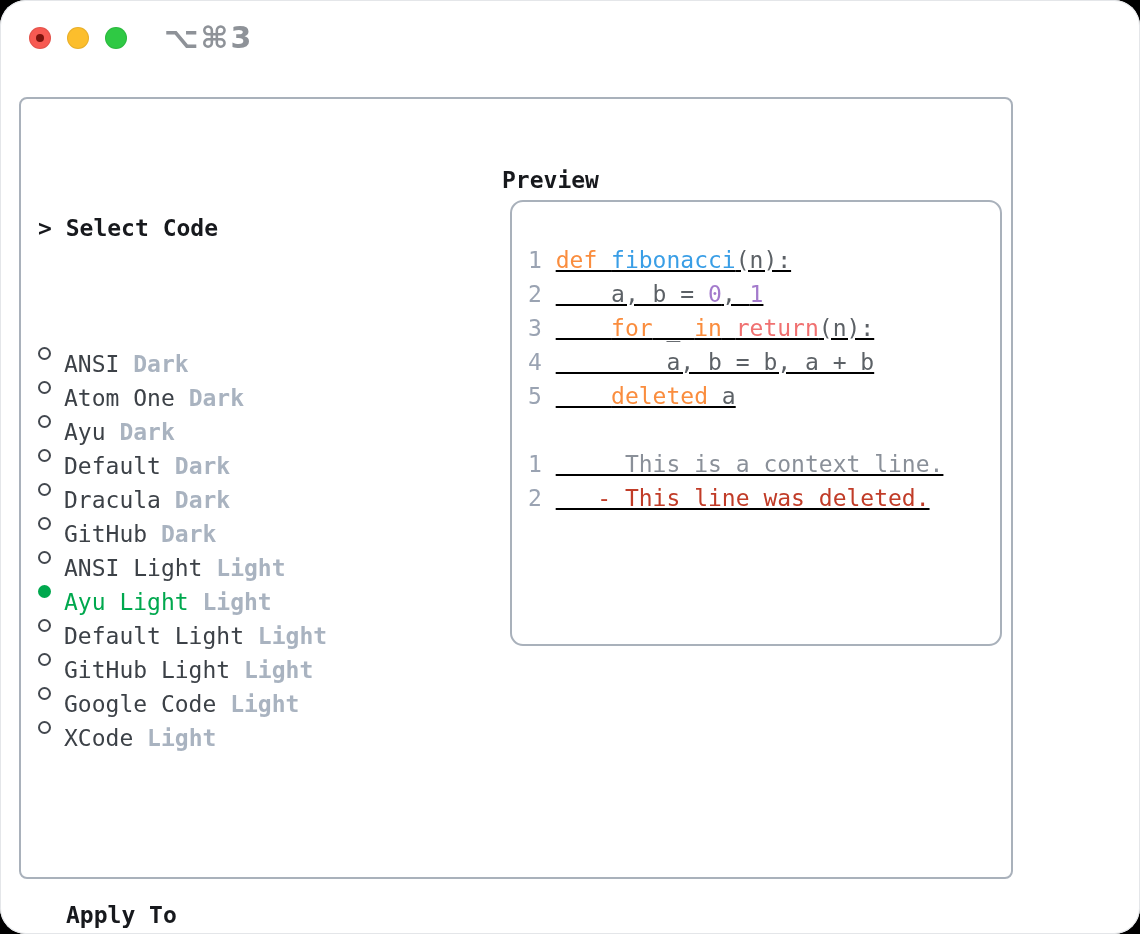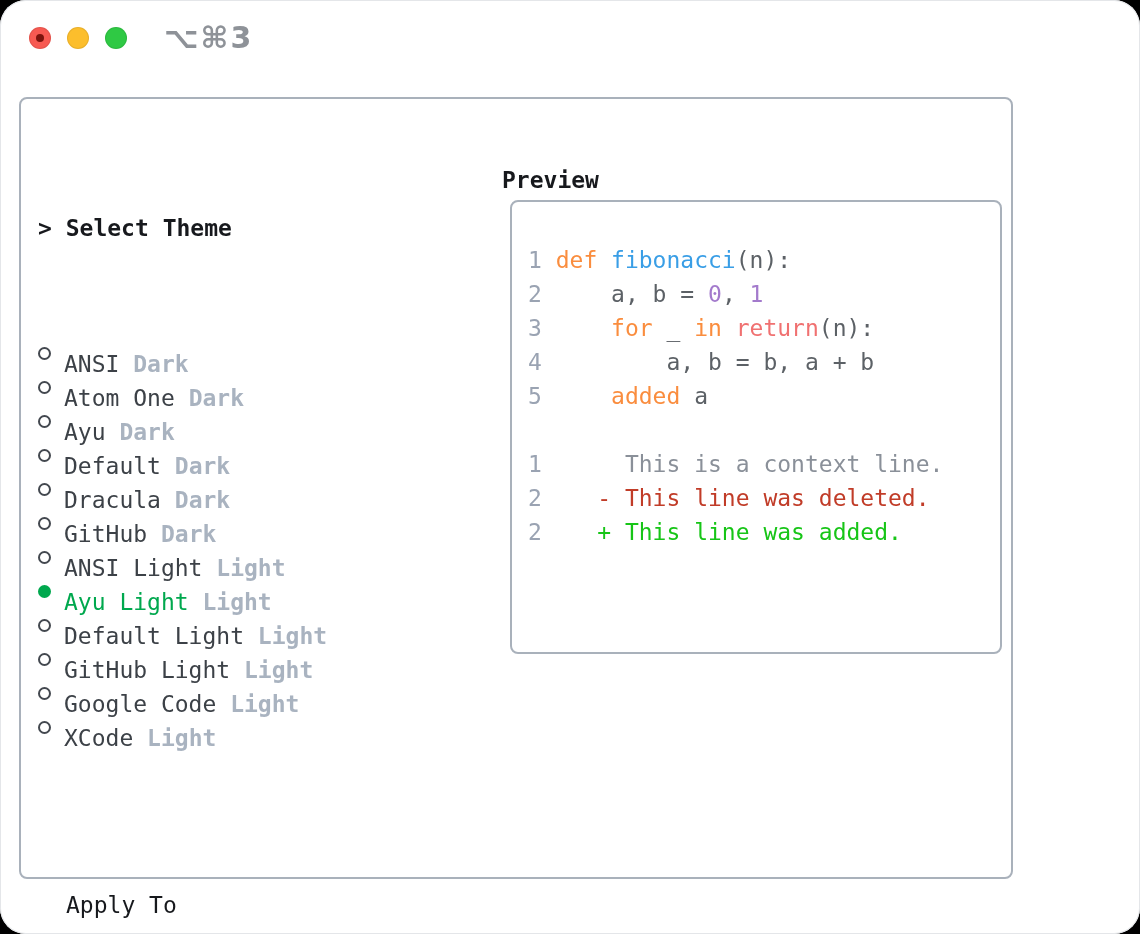--- a/index.html
+++ b/index.html
@@ -48,30 +48,30 @@
   .row { display: flex; align-items: flex-start; height: 34px; }
   .radio {
     width: 13px; height: 13px; border-radius: 50%;
     border: 2px solid #43484f; margin-right: 13px; flex: 0 0 auto;
     box-sizing: border-box;
   }
   .row.selected .radio { background: var(--c-accent_green); border-color: var(--c-accent_green); }
   .row .name { color: var(--c-item); }
   .row.selected .name { color: var(--c-accent_green); }
   .row .badge { color: var(--c-muted); font-weight: bold; }
-  .apply-header { font-weight: normal; color: var(--c-heading); margin-top: 31px; padding-left: 28px; height: 34px; }
+  .apply-header { font-weight: bold; color: var(--c-heading); margin-top: 41px; padding-left: 28px; height: 34px; }
   
   .preview-title {
     position: absolute; left: 481px; top: 44px; height: 34px; line-height: 34px;
     font-size: 23px; font-weight: bold; color: var(--c-heading); margin-top: 20px;
   }
   .preview-box {
     position: absolute; left: 489px; top: 101px; width: 472px; height: 401px;
-    border: 2px solid var(--c-border); border-radius: 8px; background: #fff;
-    padding: 41px 0 8px 16px; box-sizing: content-box; overflow: hidden;
+    border: 2px solid var(--c-border); border-radius: 13px; background: #fff;
+    padding: 41px 0 0 16px; box-sizing: content-box; overflow: hidden; text-decoration: underline;
   }
   .code-line { height: 34px; line-height: 34px; font-size: 23px; white-space: pre; }
   .code-line .ln { display: inline-block; width: 1ch; margin-right: 1ch;
     text-align: right; color: var(--c-line_number); }
   .seg-keyword  { color: var(--c-keyword); }
   .seg-entity   { color: var(--c-entity); }
   .seg-constant { color: var(--c-constant); }
   .seg-func     { color: var(--c-func); }
   .seg-fg       { color: var(--c-fg); }
   .seg-context  { color: var(--c-context); }
@@ -86,40 +86,39 @@
   <div class="titlebar">
     <div class="traffic red"></div>
     <div class="traffic yellow"></div>
     <div class="traffic green"></div>
     <div class="shortcut">⌥⌘3</div>
   </div>
 
   <div class="panel">
 
     <div class="left-col">
-      <div class="picker-header"><span>&gt; </span><span>Select Theme</span></div>
+      <div class="picker-header"><span>&gt; </span><span>Select Code</span></div>
 
       <div id="theme-list"><div class="row"><span class="radio"></span><span class="name">ANSI</span><span class="badge"> Dark</span></div><div class="row"><span class="radio"></span><span class="name">Atom One</span><span class="badge"> Dark</span></div><div class="row"><span class="radio"></span><span class="name">Ayu</span><span class="badge"> Dark</span></div><div class="row"><span class="radio"></span><span class="name">Default</span><span class="badge"> Dark</span></div><div class="row"><span class="radio"></span><span class="name">Dracula</span><span class="badge"> Dark</span></div><div class="row"><span class="radio"></span><span class="name">GitHub</span><span class="badge"> Dark</span></div><div class="row"><span class="radio"></span><span class="name">ANSI Light</span><span class="badge"> Light</span></div><div class="row selected"><span class="radio"></span><span class="name">Ayu Light</span><span class="badge"> Light</span></div><div class="row"><span class="radio"></span><span class="name">Default Light</span><span class="badge"> Light</span></div><div class="row"><span class="radio"></span><span class="name">GitHub Light</span><span class="badge"> Light</span></div><div class="row"><span class="radio"></span><span class="name">Google Code</span><span class="badge"> Light</span></div><div class="row"><span class="radio"></span><span class="name">XCode</span><span class="badge"> Light</span></div></div>
 
       <div class="apply-header">Apply To</div>
       
 
       
     </div>
 
     <div class="preview-title">Preview</div>
 
     <div class="preview-box">
       <div id="code-lines">
           <div class="code-line"><span class="ln">1</span><span class="seg-keyword">def </span><span class="seg-entity">fibonacci</span><span class="seg-fg">(n):</span></div>
           <div class="code-line"><span class="ln">2</span><span class="seg-fg">    a, b = </span><span class="seg-constant">0</span><span class="seg-fg">, </span><span class="seg-constant">1</span></div>
           <div class="code-line"><span class="ln">3</span><span class="seg-fg">    </span><span class="seg-keyword">for</span><span class="seg-fg"> _ </span><span class="seg-keyword">in</span><span class="seg-fg"> </span><span class="seg-func">return</span><span class="seg-fg">(n):</span></div>
           <div class="code-line"><span class="ln">4</span><span class="seg-fg">        a, b = b, a + b</span></div>
-          <div class="code-line"><span class="ln">5</span><span class="seg-fg">    </span><span class="seg-keyword">added</span><span class="seg-fg"> a</span></div>
+          <div class="code-line"><span class="ln">5</span><span class="seg-fg">    </span><span class="seg-keyword">deleted</span><span class="seg-fg"> a</span></div>
           <div class="code-line"><span class="ln"></span></div>
           <div class="code-line"><span class="ln">1</span><span class="seg-context">     This is a context line.</span></div>
           <div class="code-line"><span class="ln">2</span><span class="seg-deleted">   - This line was deleted.</span></div>
-          <div class="code-line"><span class="ln">2</span><span class="seg-added">   + This line was added.</span></div>
         </div>
     </div>
 
   </div>
 </div>
 
 </body></html>

